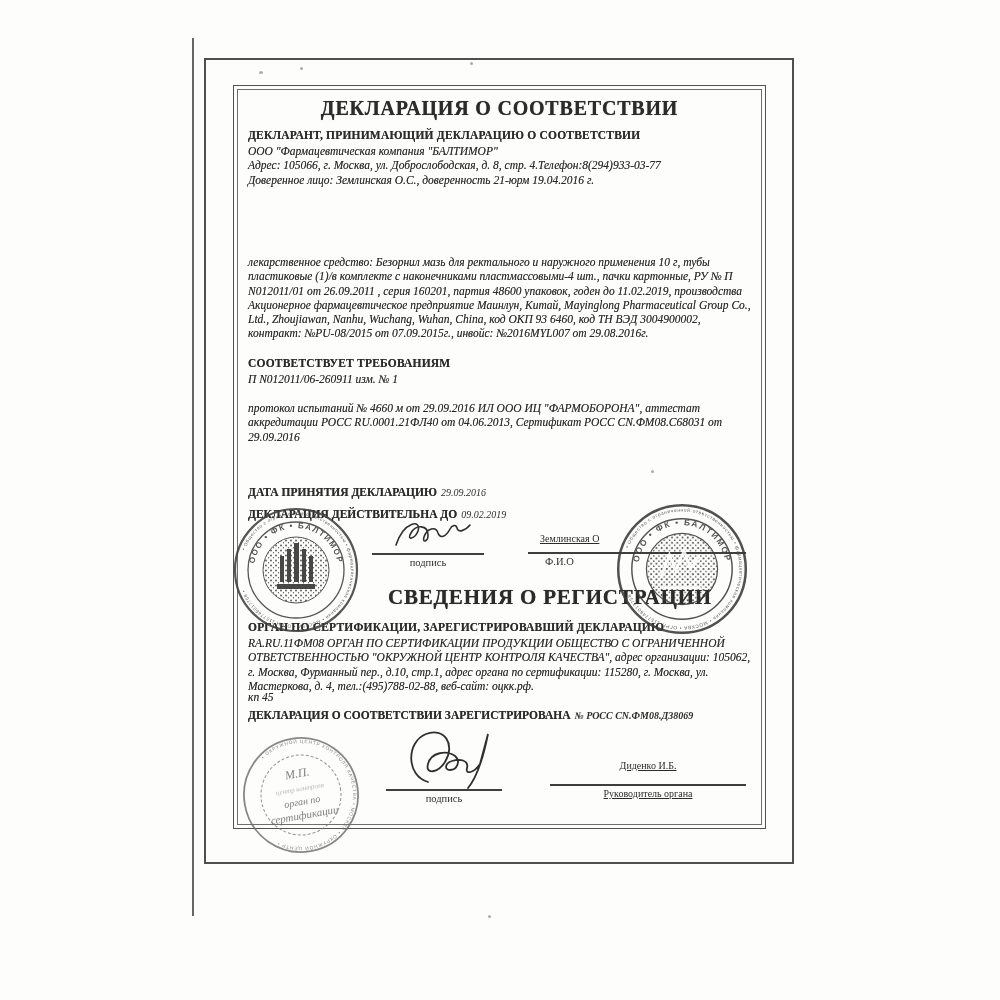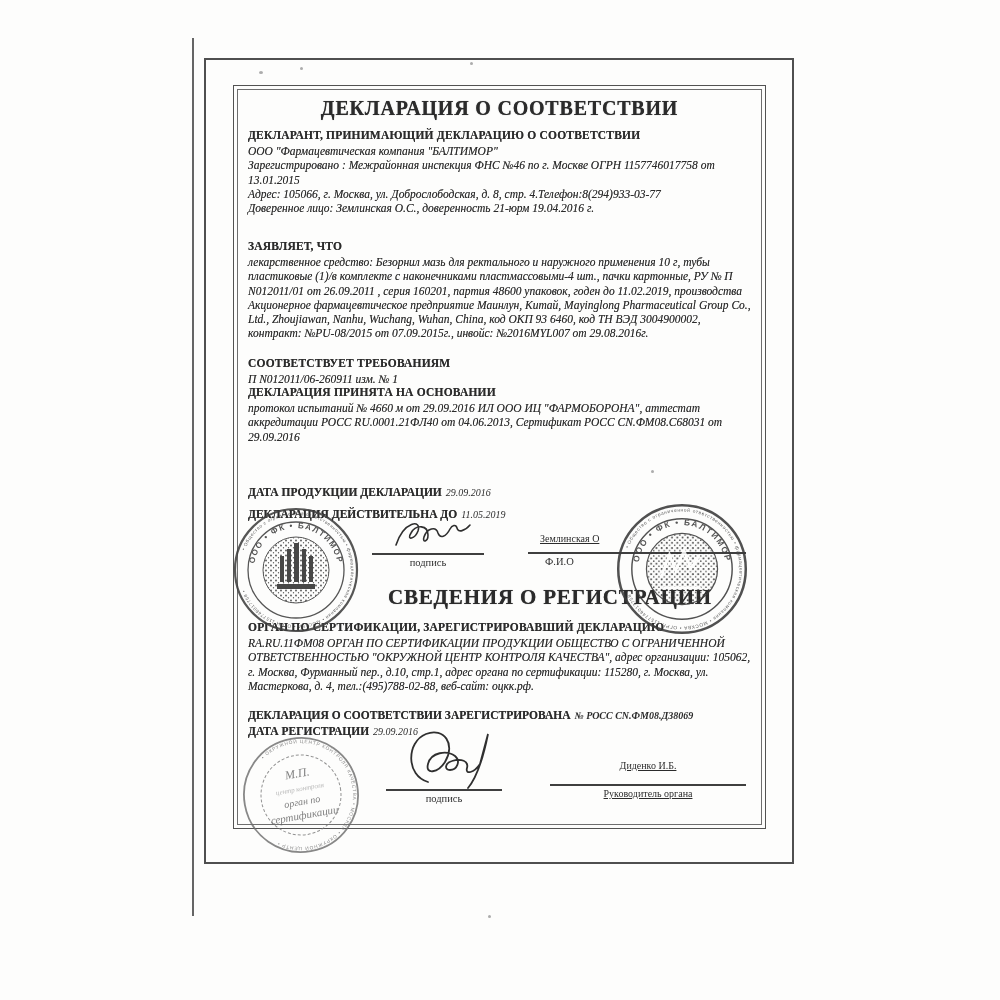--- a/index.html
+++ b/index.html
@@ -75,64 +75,58 @@
   <div class="abs speck" style="left:470px;top:62px;"></div>
   <div class="abs speck" style="left:259px;top:71px;width:4px;height:3px;"></div>
   <div class="abs speck" style="left:651px;top:470px;"></div>
   <div class="abs speck" style="left:488px;top:915px;"></div>
 
   <div class="abs doc-title">ДЕКЛАРАЦИЯ О СООТВЕТСТВИИ</div>
 
   <div class="abs h block" style="top:129px;">ДЕКЛАРАНТ, ПРИНИМАЮЩИЙ ДЕКЛАРАЦИЮ О СООТВЕТСТВИИ</div>
   <div class="abs block" style="top:144px;">
     <div class="it">ООО "Фармацевтическая компания "БАЛТИМОР"</div>
-    <div class="it">Зарегистрировано : Межрайонная инспекция ФНС №46 по г. Москве ОГРН 1157746017758 от 13.01.2015</div>
     <div class="it">Адрес: 105066, г. Москва, ул. Доброслободская, д. 8, стр. 4.Телефон:8(294)933-03-77</div>
     <div class="it">Доверенное лицо: Землинская О.С., доверенность 21-юрм 19.04.2016 г.</div>
   </div>
 
-  <div class="abs h block" style="top:240px;">ЗАЯВЛЯЕТ, ЧТО</div>
   <div class="abs it block" style="top:255px;">лекарственное средство: Безорнил мазь для ректального и наружного применения 10 г, тубы пластиковые (1)/в комплекте с наконечниками пластмассовыми-4 шт., пачки картонные, РУ № П N012011/01 от 26.09.2011 , серия 160201, партия 48600 упаковок, годен до 11.02.2019, производства Акционерное фармацевтическое предприятие Маинлун, Китай, Mayinglong Pharmaceutical Group Co., Ltd., Zhoujiawan, Nanhu, Wuchang, Wuhan, China, код ОКП 93 6460, код ТН ВЭД 3004900002, контракт: №PU-08/2015 от 07.09.2015г., инвойс: №2016MYL007 от 29.08.2016г.</div>
 
   <div class="abs h block" style="top:357px;">СООТВЕТСТВУЕТ ТРЕБОВАНИЯМ</div>
   <div class="abs it block" style="top:372px;">П N012011/06-260911 изм. № 1</div>
-  <div class="abs h block" style="top:386px;">ДЕКЛАРАЦИЯ ПРИНЯТА НА ОСНОВАНИИ</div>
   <div class="abs it block" style="top:401px;">протокол испытаний № 4660 м от 29.09.2016 ИЛ ООО ИЦ "ФАРМОБОРОНА", аттестат аккредитации РОСС RU.0001.21ФЛ40 от 04.06.2013, Сертификат РОСС CN.ФМ08.С68031 от 29.09.2016</div>
 
   <div class="abs block" style="top:482px;">
-    <span class="inline-label">ДАТА ПРОДУКЦИИ ДЕКЛАРАЦИИ</span>
+    <span class="inline-label">ДАТА ПРИНЯТИЯ ДЕКЛАРАЦИЮ</span>
     <span class="inline-value">29.09.2016</span>
   </div>
   <div class="abs block" style="top:504px;">
     <span class="inline-label">ДЕКЛАРАЦИЯ ДЕЙСТВИТЕЛЬНА ДО</span>
-    <span class="inline-value">11.05.2019</span>
+    <span class="inline-value">09.02.2019</span>
   </div>
 
   <svg class="abs" style="left:380px;top:513px;" width="110" height="42" viewBox="0 0 110 42">
     <path d="M 16 32 C 24 8, 42 6, 38 18 C 35 26, 26 28, 31 20 C 36 11, 48 12, 48 22
              C 48 29, 42 30, 44 24 C 47 15, 56 13, 58 20 C 60 26, 66 24, 70 16
              C 72 12, 76 11, 77 15 C 78 20, 85 18, 90 12" fill="none" stroke="#2f2f2f" stroke-width="1.6" stroke-linecap="round"></path>
   </svg>
   <div class="abs sig-line" style="left:372px;top:553px;width:112px;"></div>
   <div class="abs sig-caption" style="left:372px;top:557px;width:112px;">подпись</div>
 
   <div class="abs sig-name" style="left:540px;top:533px;width:150px;text-align:left;">Землинская О</div>
   <div class="abs sig-line" style="left:528px;top:552px;width:218px;"></div>
   <div class="abs sig-caption" style="left:545px;top:556px;width:60px;text-align:left;">Ф.И.О</div>
 
   <div class="abs reg-title">СВЕДЕНИЯ О РЕГИСТРАЦИИ</div>
   <div class="abs h block" style="top:621px;">ОРГАН ПО СЕРТИФИКАЦИИ, ЗАРЕГИСТРИРОВАВШИЙ ДЕКЛАРАЦИЮ</div>
   <div class="abs it block" style="top:636px;">RA.RU.11ФМ08 ОРГАН ПО СЕРТИФИКАЦИИ ПРОДУКЦИИ ОБЩЕСТВО С ОГРАНИЧЕННОЙ ОТВЕТСТВЕННОСТЬЮ "ОКРУЖНОЙ ЦЕНТР КОНТРОЛЯ КАЧЕСТВА", адрес организации: 105062, г. Москва, Фурманный пер., д.10, стр.1, адрес органа по сертификации: 115280, г. Москва, ул. Мастеркова, д. 4, тел.:(495)788-02-88, веб-сайт: оцкк.рф.</div>
+  <div class="abs it block" style="top:690px;">кп 45</div>
   <div class="abs block" style="top:705px;">
     <span class="inline-label">ДЕКЛАРАЦИЯ О СООТВЕТСТВИИ ЗАРЕГИСТРИРОВАНА</span>
     <span class="inline-value-b">№ РОСС CN.ФМ08.Д38069</span>
-  </div>
-  <div class="abs block" style="top:721px;">
-    <span class="inline-label">ДАТА РЕГИСТРАЦИИ</span>
-    <span class="inline-value">29.09.2016</span>
   </div>
 
   <svg class="abs" style="left:398px;top:726px;" width="110" height="64" viewBox="0 0 110 64">
     <path d="M 30 56 C 8 50, 8 16, 28 8 C 46 1, 58 18, 47 36 C 40 47, 27 49, 30 38
              C 33 26, 49 24, 57 30 C 63 35, 59 44, 52 44 C 46 44, 47 37, 54 35
              C 63 32, 71 35, 69 42 C 67 49, 76 47, 82 38 L 90 8 C 86 28, 80 50, 70 62" fill="none" stroke="#2f2f2f" stroke-width="1.8" stroke-linecap="round"></path>
   </svg>
   <div class="abs sig-line" style="left:386px;top:789px;width:116px;"></div>
   <div class="abs sig-caption" style="left:386px;top:793px;width:116px;">подпись</div>
 

